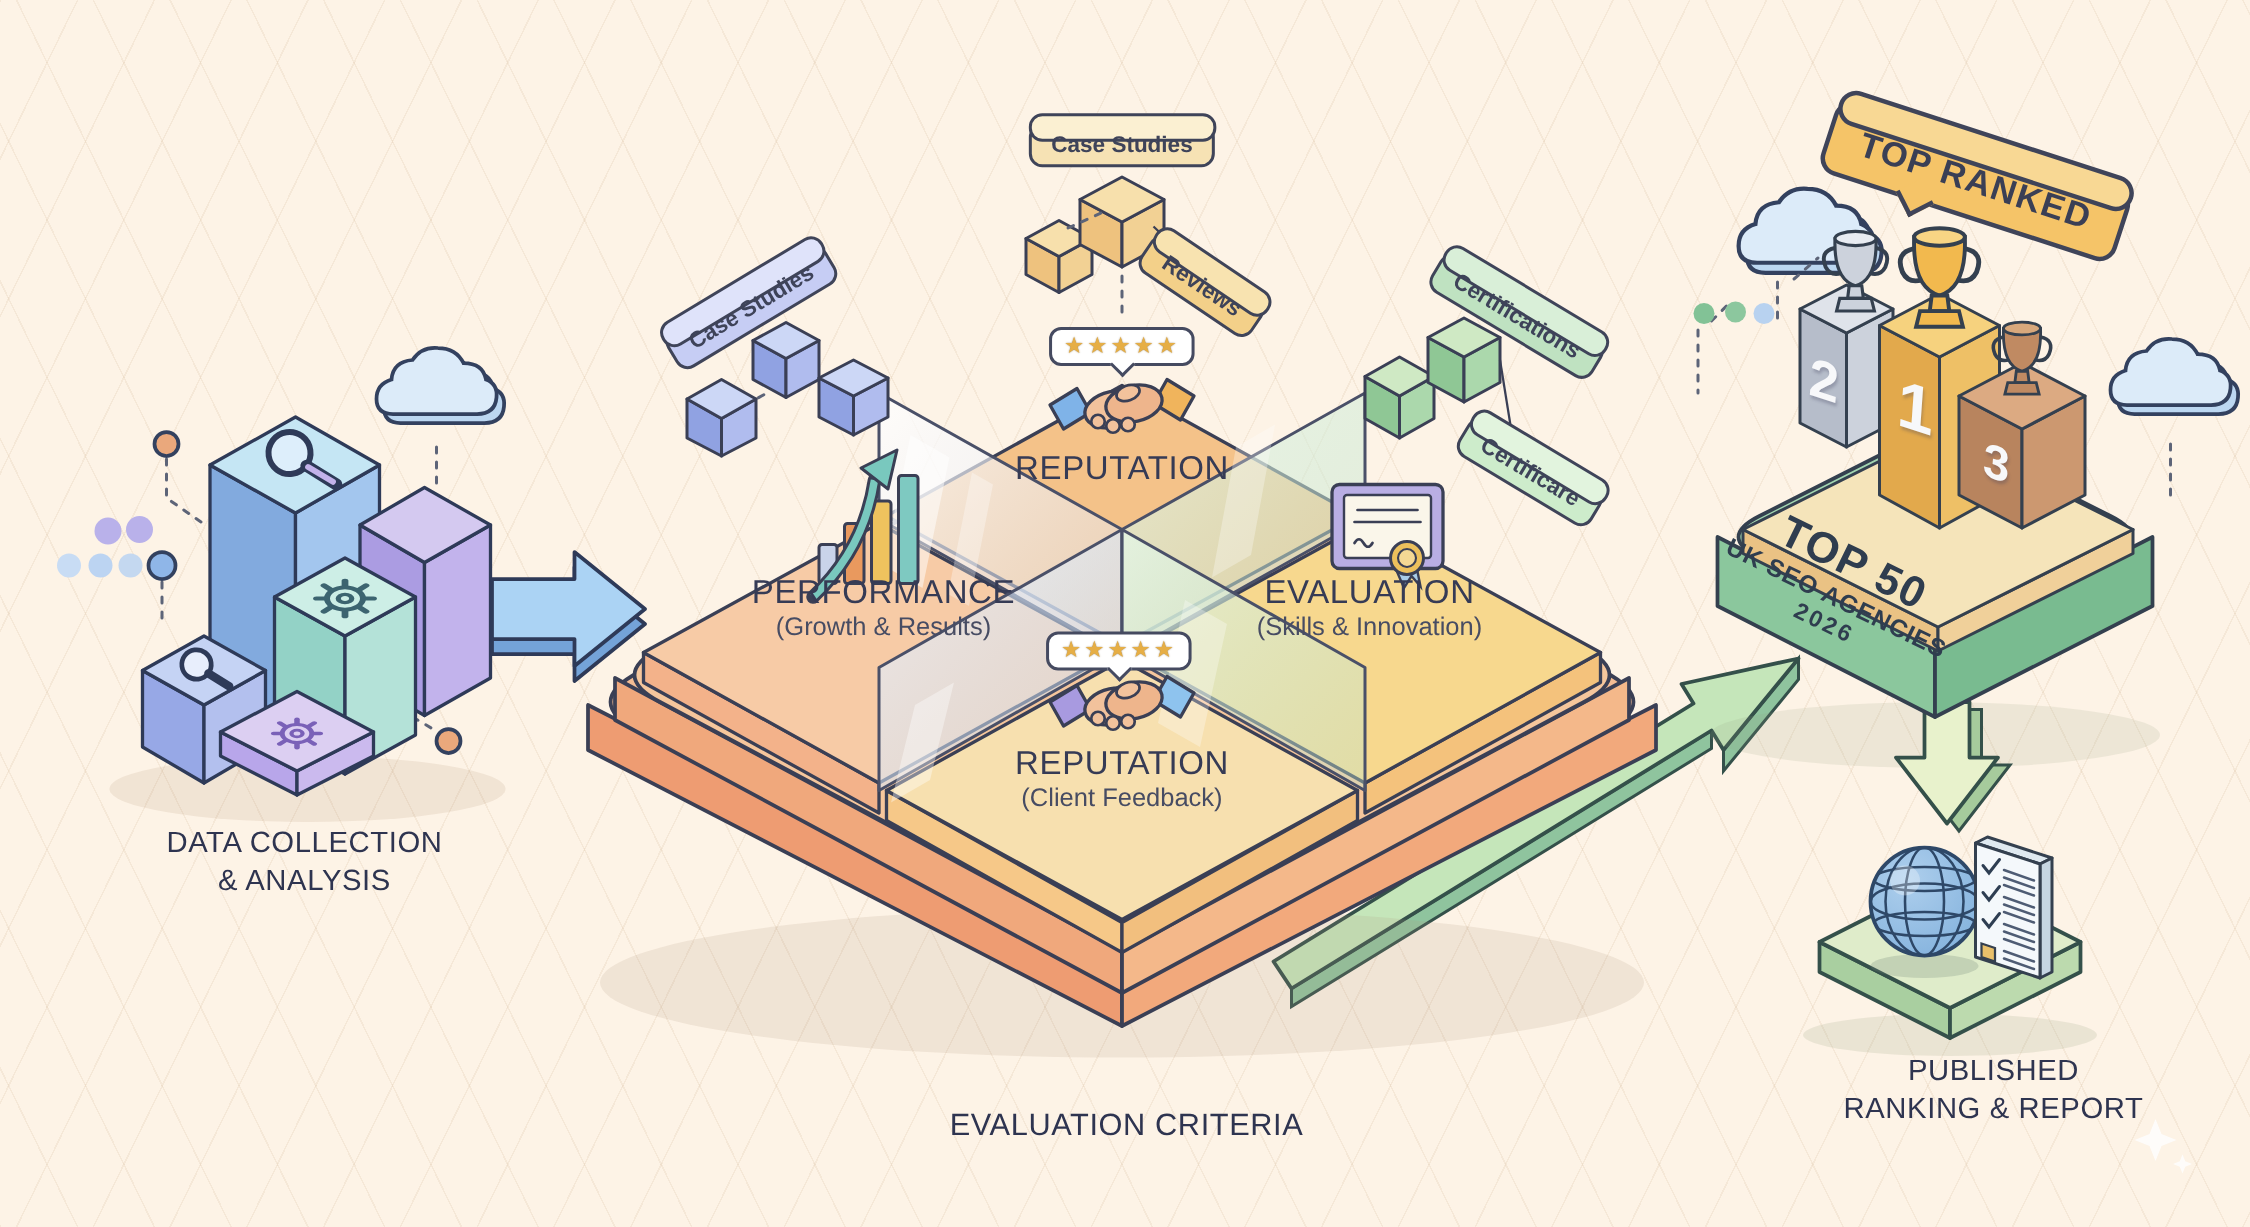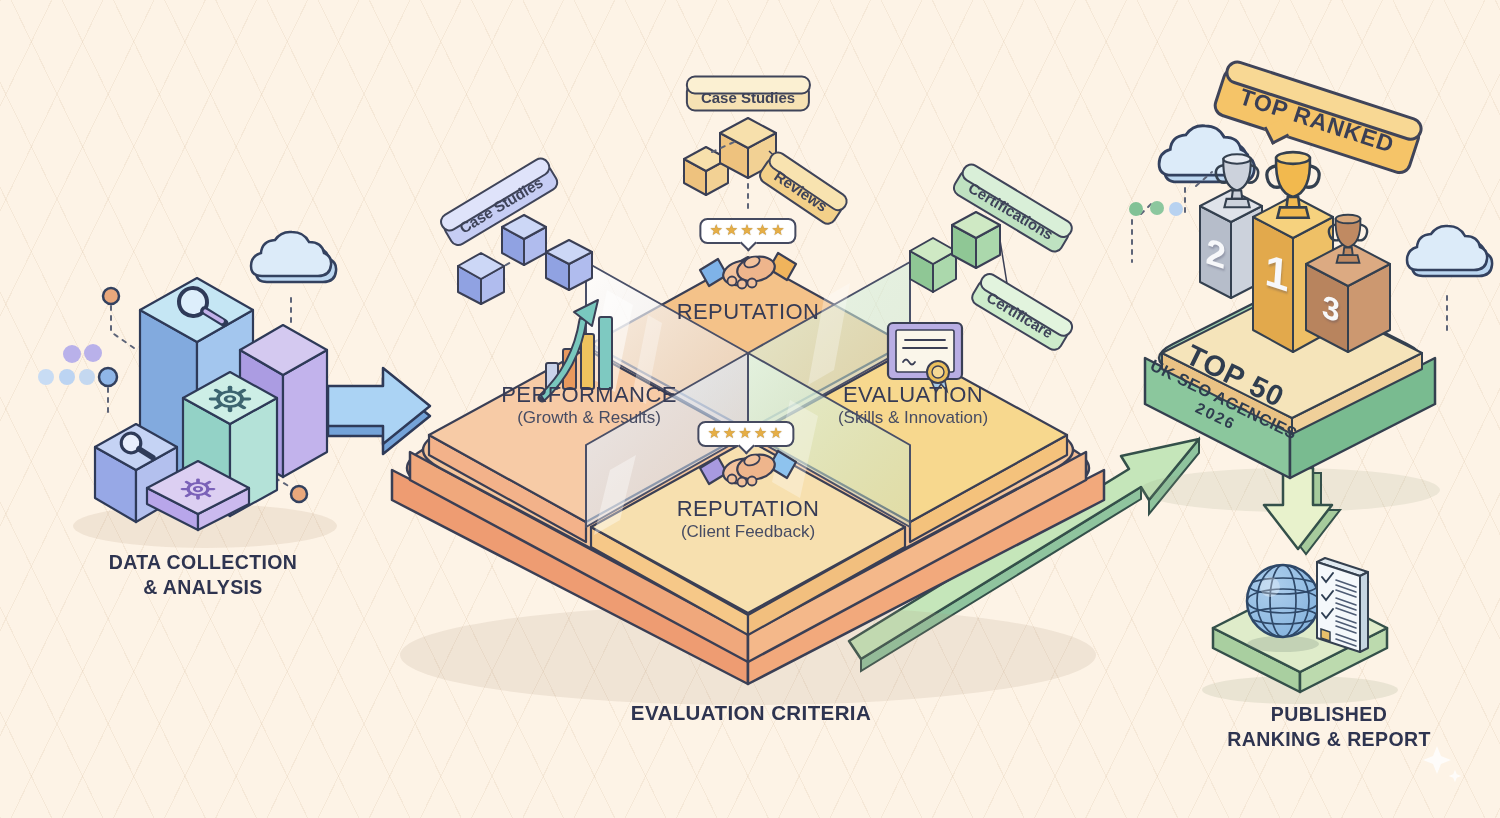--- a/index.html
+++ b/index.html
@@ -6,21 +6,21 @@
   body{width:1500px;height:818px;overflow:hidden;font-family:"Liberation Sans",sans-serif;}
   #canvas{
     position:relative;width:1500px;height:818px;overflow:hidden;
     background:
       repeating-linear-gradient(64deg, rgba(205,175,140,0.16) 0 1px, transparent 1px 46px),
       repeating-linear-gradient(116deg, rgba(205,175,140,0.16) 0 1px, transparent 1px 46px),
       #fdf3e6;
   }
   #art{position:absolute;left:0;top:0;}
   .abs{position:absolute;transform:translate(-50%,-50%);white-space:nowrap;}
-  .label{color:#2e3450;font-weight:700;text-align:center;letter-spacing:.4px;}
+  .label{color:#2e3450;font-weight:400;text-align:center;letter-spacing:.4px;}
   .sub{font-weight:500;color:#474c63;letter-spacing:0;}
   .plate{
     position:absolute;transform:translate(-50%,-50%) rotate(var(--rot,0deg));
     background:var(--bg,#f6e2b4);border:2.5px solid #3f4459;border-radius:9px;
     padding:4px 13px;font-weight:700;font-size:15px;color:#3e4359;white-space:nowrap;z-index:5;
   }
   .plate::before{
     content:"";position:absolute;left:-2.5px;right:-2.5px;top:-9px;height:15px;
     background:var(--lip,#fbf0d2);border:2.5px solid #3f4459;border-radius:9px;z-index:-1;
   }
@@ -460,21 +460,21 @@
   <g fill="#ffffff" opacity="0.8">
     <path transform="translate(1437,760)" d="M0,-14 L4,-4 L14,0 L4,4 L0,14 L-4,4 L-14,0 L-4,-4 Z"></path>
     <path transform="translate(1455,776) scale(0.45)" d="M0,-14 L4,-4 L14,0 L4,4 L0,14 L-4,4 L-14,0 L-4,-4 Z"></path>
   </g>
 </svg>
 
 <div class="abs label stage" style="left:203px;top:575px;">
   <div>DATA COLLECTION</div>
   <div>&amp; ANALYSIS</div>
 </div>
-<div class="abs label stage" style="left:751px;top:713px;font-size:20.5px;">
+<div class="abs label stage" style="left:751px;top:751px;font-size:20.5px;">
   <span>EVALUATION CRITERIA</span>
 </div>
 <div class="abs label stage" style="left:1301px;top:727px;margin-left:28px;">
   <div>PUBLISHED</div>
   <div>RANKING &amp; REPORT</div>
 </div>
 
 <div class="plate" style="left:748px;top:97px;--bg:#f6e2b4;--lip:#fbf0d2;">
   <span>Case Studies</span>
 </div>

